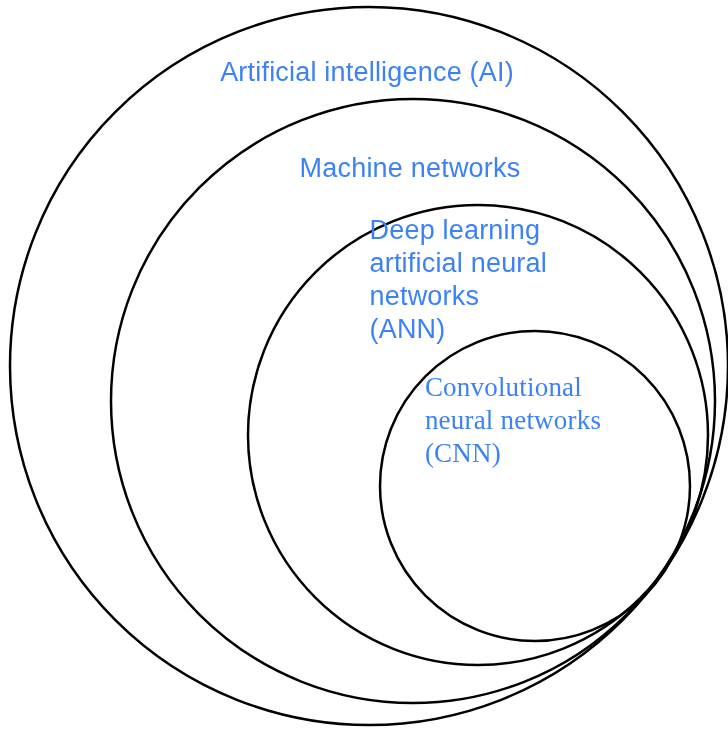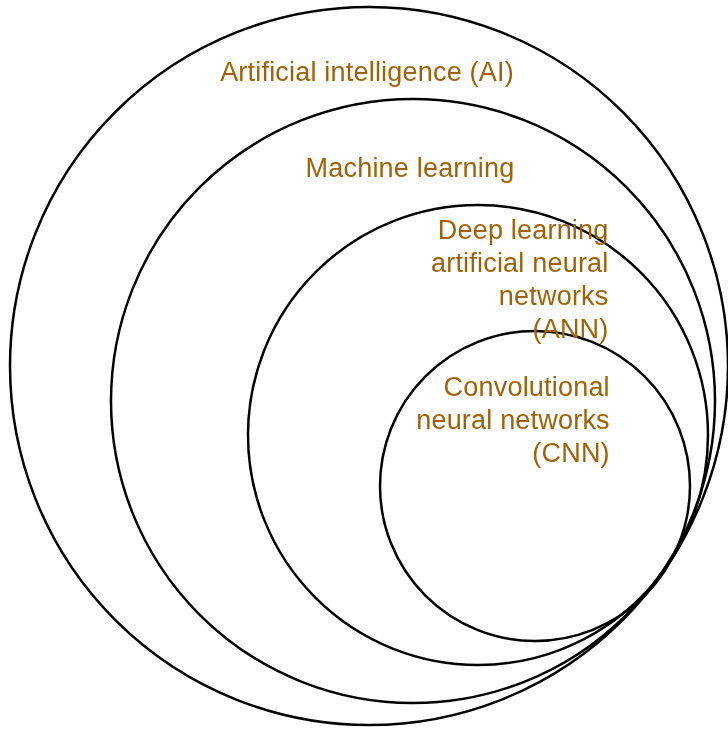--- a/index.html
+++ b/index.html
@@ -21,43 +21,43 @@
       top: 0;
     }
     .set-circle {
       fill: none;
       stroke: #000000;
       stroke-width: 2.5;
     }
     .set-label {
       position: absolute;
       transform: translate(-50%, -50%);
-      text-align: right;
+      text-align: left;
       white-space: pre-line;
       font-size: 27px;
       line-height: 33px;
-      color: #a16207;
+      color: #3b82f6;
       letter-spacing: 0.2px;
     }
   </style>
 </head>
 <body>
 
 <div class="stage">
   <svg width="728" height="732" viewBox="0 0 728 732">
     <circle class="set-circle" cx="369" cy="366" r="359"></circle>
     <circle class="set-circle" cx="413" cy="401" r="302"></circle>
     <circle class="set-circle" cx="478" cy="435" r="230"></circle>
     <circle class="set-circle" cx="535" cy="486" r="155"></circle>
   </svg>
 
   <div class="set-label" style="left: 367px; top: 72px;">Artificial intelligence (AI)</div>
 
-  <div class="set-label" style="left: 410px; top: 168px;">Machine learning</div>
+  <div class="set-label" style="left: 410px; top: 168px;">Machine networks</div>
 
   <div class="set-label" style="left: 489px; top: 280px;">Deep learning
 artificial neural networks
 (ANN)</div>
 
-  <div class="set-label" style="left: 513px; top: 420px;">Convolutional
+  <div class="set-label" style="left: 513px; top: 420px; font-family: Liberation Serif, serif;">Convolutional
 neural networks
 (CNN)</div>
 </div>
 
 </body></html>

